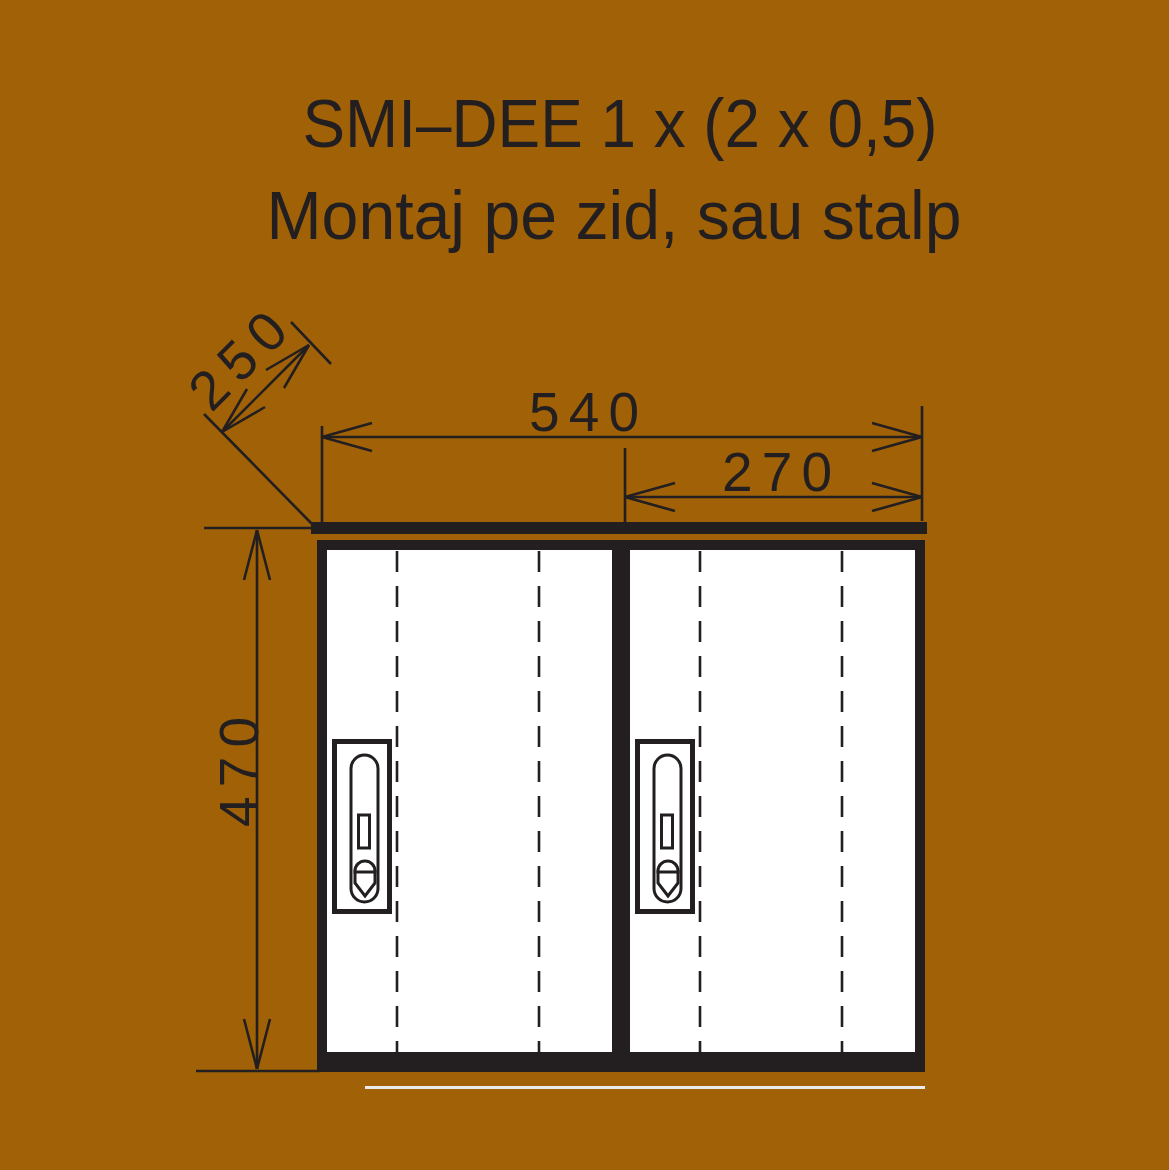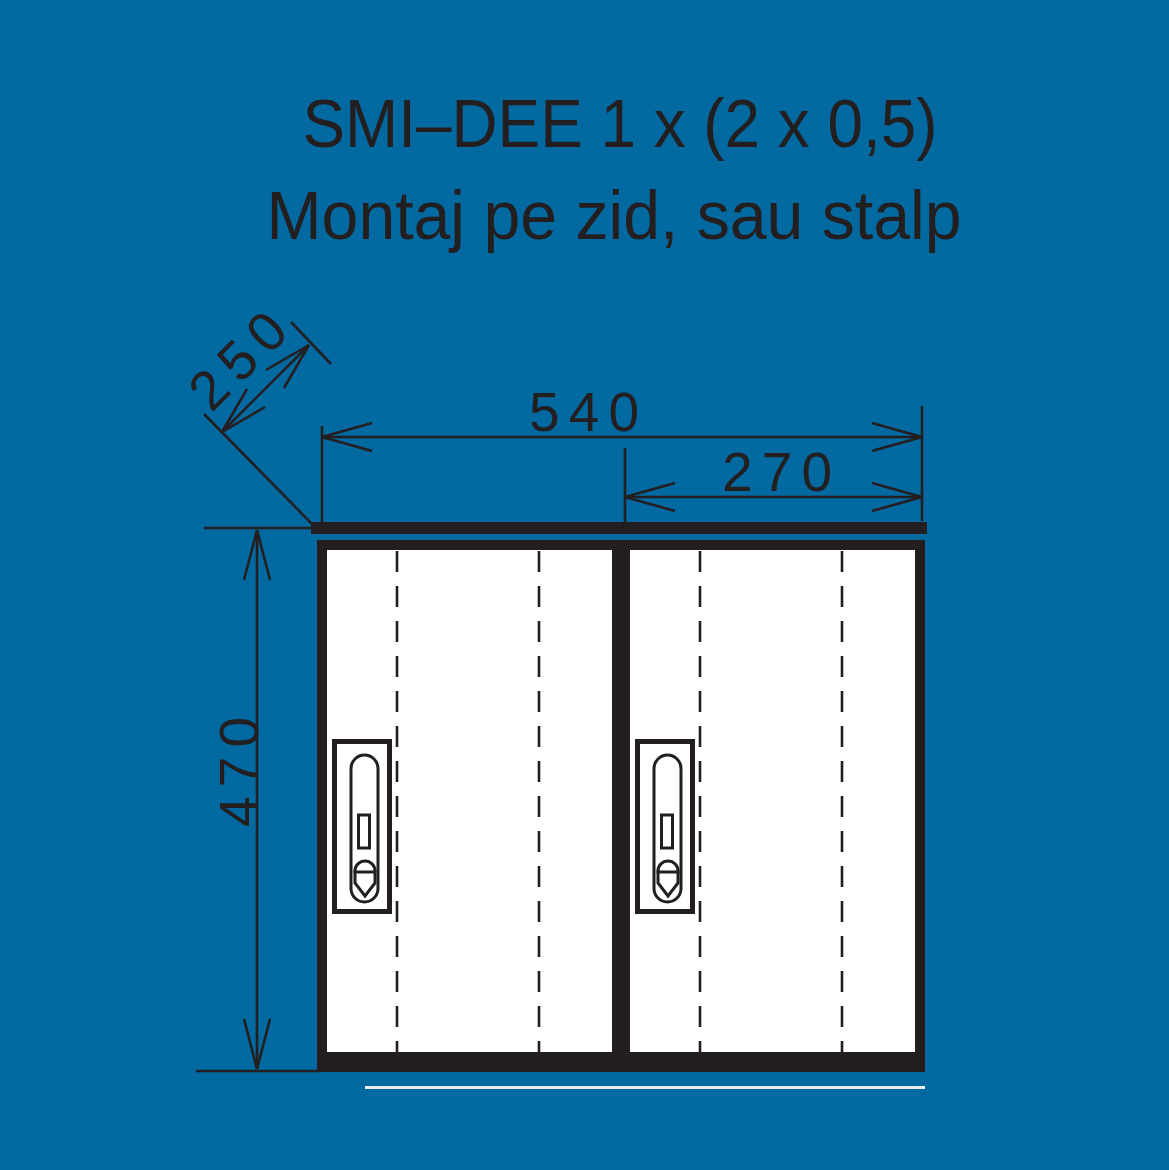--- a/index.html
+++ b/index.html
@@ -4,21 +4,21 @@
 <style>
   html, body {
     margin: 0;
     padding: 0;
     background: #ffffff;
   }
   .canvas {
     position: relative;
     width: 1169px;
     height: 1170px;
-    background: #0369a1;
+    background: #a16207;
     overflow: hidden;
     font-family: "Liberation Sans", sans-serif;
   }
   svg { display: block; }
   .ink-thin25 { stroke: #231f20; stroke-width: 2.6; fill: none; }
   .ink-frame  { stroke: #231f20; stroke-width: 10;  fill: #ffffff; }
   .ink-plate  { stroke: #231f20; stroke-width: 5;   fill: #ffffff; }
   .ink-lockln { stroke: #231f20; stroke-width: 3;   fill: #ffffff; }
   .ink-fill   { fill: #231f20; stroke: none; }
   .shadow-fill{ fill: #ebebeb; stroke: none; }

